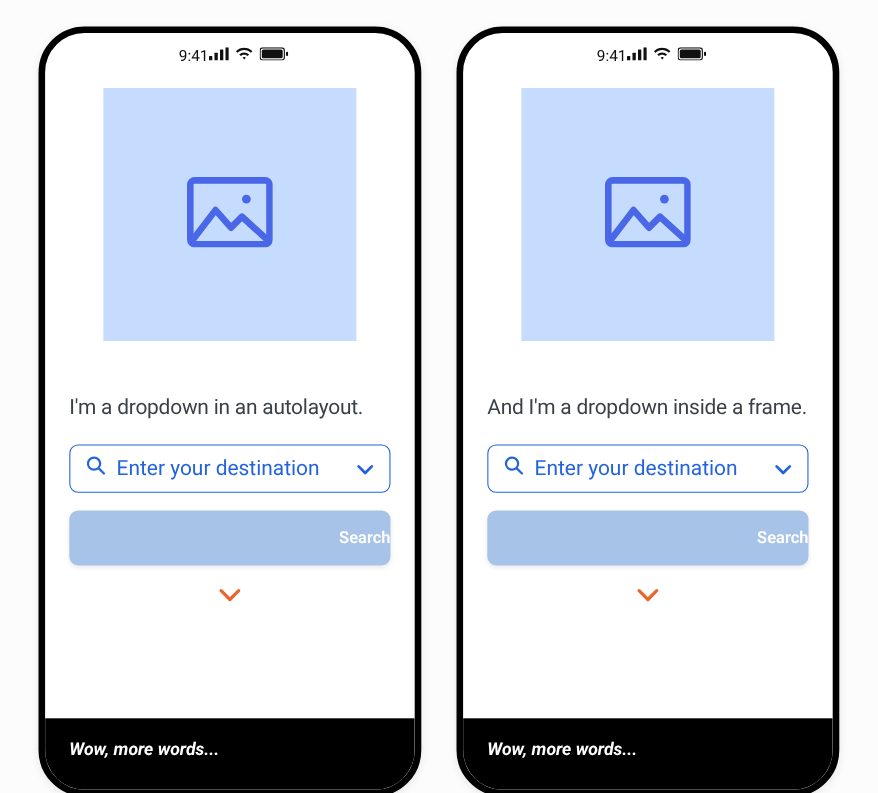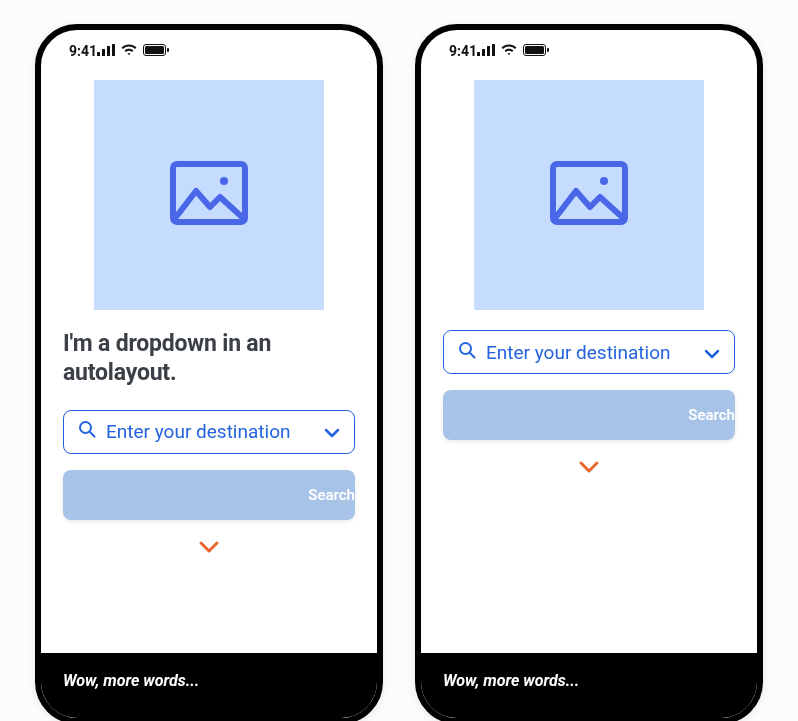--- a/index.html
+++ b/index.html
@@ -22,24 +22,24 @@
     position: relative;
     overflow: hidden;
     box-shadow: 0 2px 8px rgba(0,0,0,0.08);
     display: flex;
     flex-direction: column;
   }
   .statusbar {
     height: 42px;
     display: flex;
     align-items: center;
-    justify-content: flex-start;
+    justify-content: center;
     padding: 0 22px 0 28px;
     font-size: 14px;
-    font-weight: 700;
+    font-weight: 400;
     color: #111;
   }
   .statusbar-right { display: flex; align-items: center; gap: 6px; }
   .content {
     flex: 1;
     padding: 8px 22px 0 22px;
     display: flex;
     flex-direction: column;
     align-items: stretch;
     overflow: hidden;
@@ -51,26 +51,27 @@
   .img-placeholder {
     width: 230px;
     height: 230px;
     background: #c6dcff;
     display: flex;
     align-items: center;
     justify-content: center;
     margin-bottom: 20px;
   }
   .heading {
-    font-size: 23px;
-    font-weight: 700;
+    font-size: 19px;
+    font-weight: 400;
     color: #3b3f46;
     line-height: 1.25;
     margin-bottom: 22px;
     letter-spacing: -0.2px;
+    margin-top: 28px;
   }
   .dropdown {
     border: 1.5px solid #2463e0;
     border-radius: 8px;
     height: 44px;
     display: flex;
     align-items: center;
     padding: 0 14px;
     gap: 10px;
     color: #2463e0;
@@ -213,20 +214,21 @@
       <div class="img-placeholder">
         <span>
           <svg width="78" height="64" viewBox="0 0 78 64" fill="none">
               <rect x="3" y="3" width="72" height="58" rx="4" stroke="#4a67e8" stroke-width="6"></rect>
               <circle cx="54" cy="20" r="4" fill="#4a67e8"></circle>
               <path d="M6 56 L26 30 L40 46 L50 36 L72 56" stroke="#4a67e8" stroke-width="6" fill="none" stroke-linejoin="round" stroke-linecap="round"></path>
             </svg>
         </span>
       </div>
     </div>
+    <div class="heading">And I'm a dropdown inside a frame.</div>
     <div class="dropdown">
       <span>
         <svg width="18" height="18" viewBox="0 0 18 18" fill="none">
             <circle cx="7.5" cy="7.5" r="5.5" stroke="#2463e0" stroke-width="2"></circle>
             <line x1="12" y1="12" x2="16.5" y2="16.5" stroke="#2463e0" stroke-width="2" stroke-linecap="round"></line>
           </svg>
       </span>
       <span class="placeholder">Enter your destination</span>
       <span>
         <svg width="16" height="10" viewBox="0 0 16 10" fill="none">

